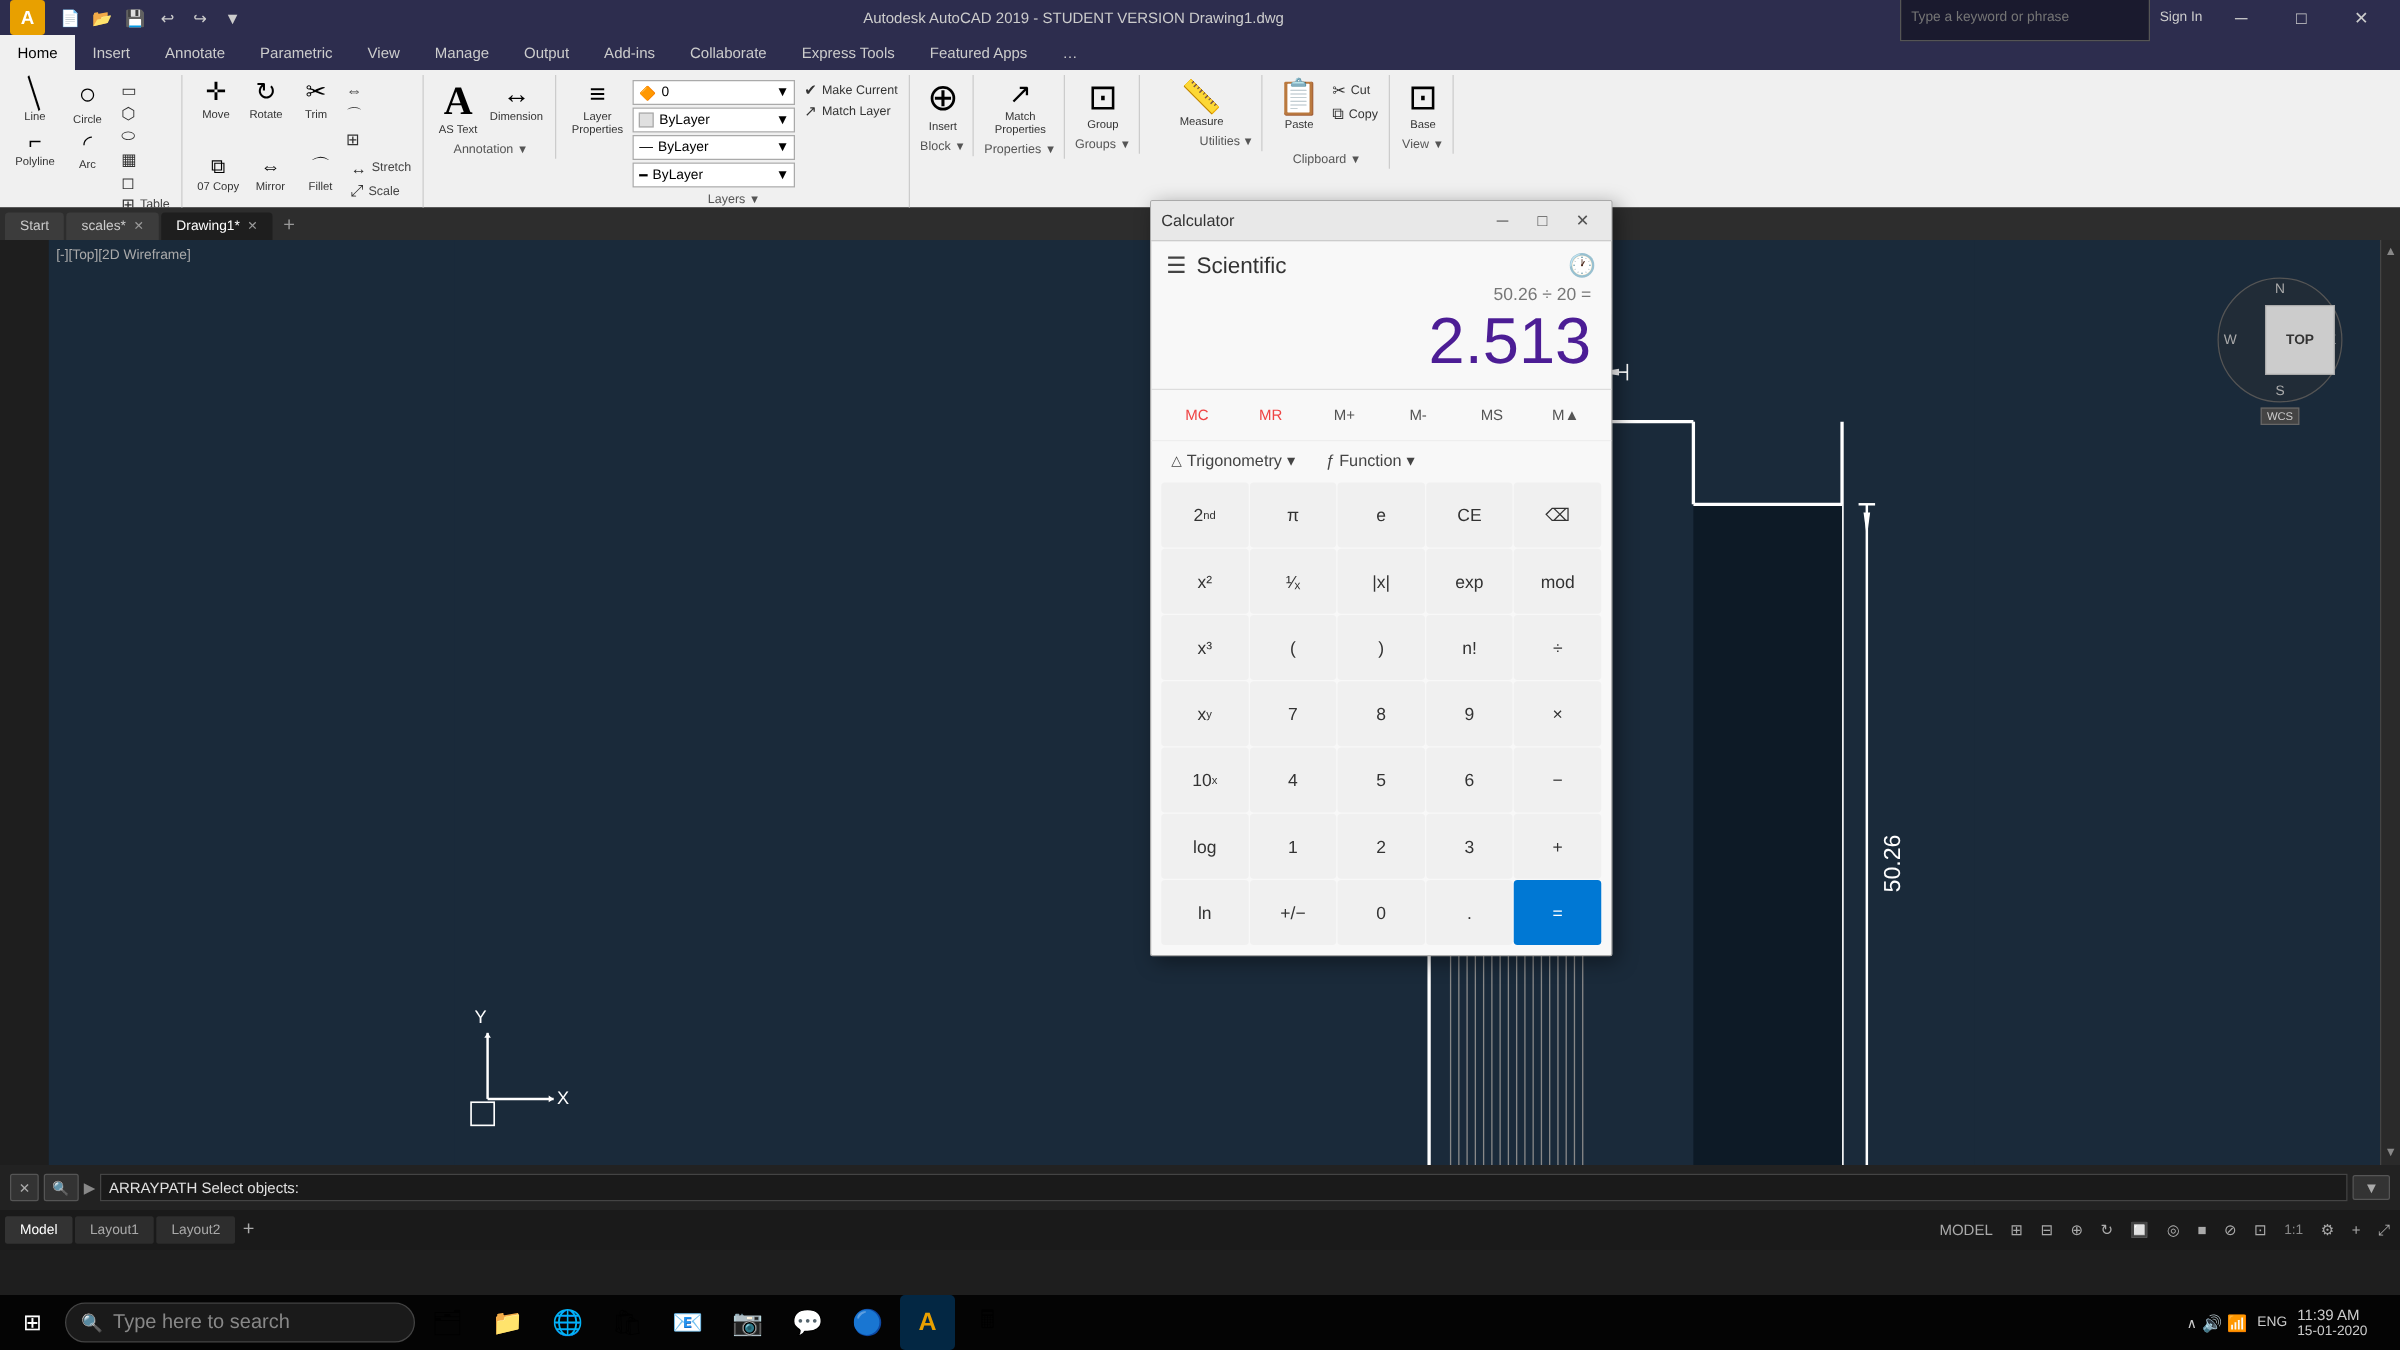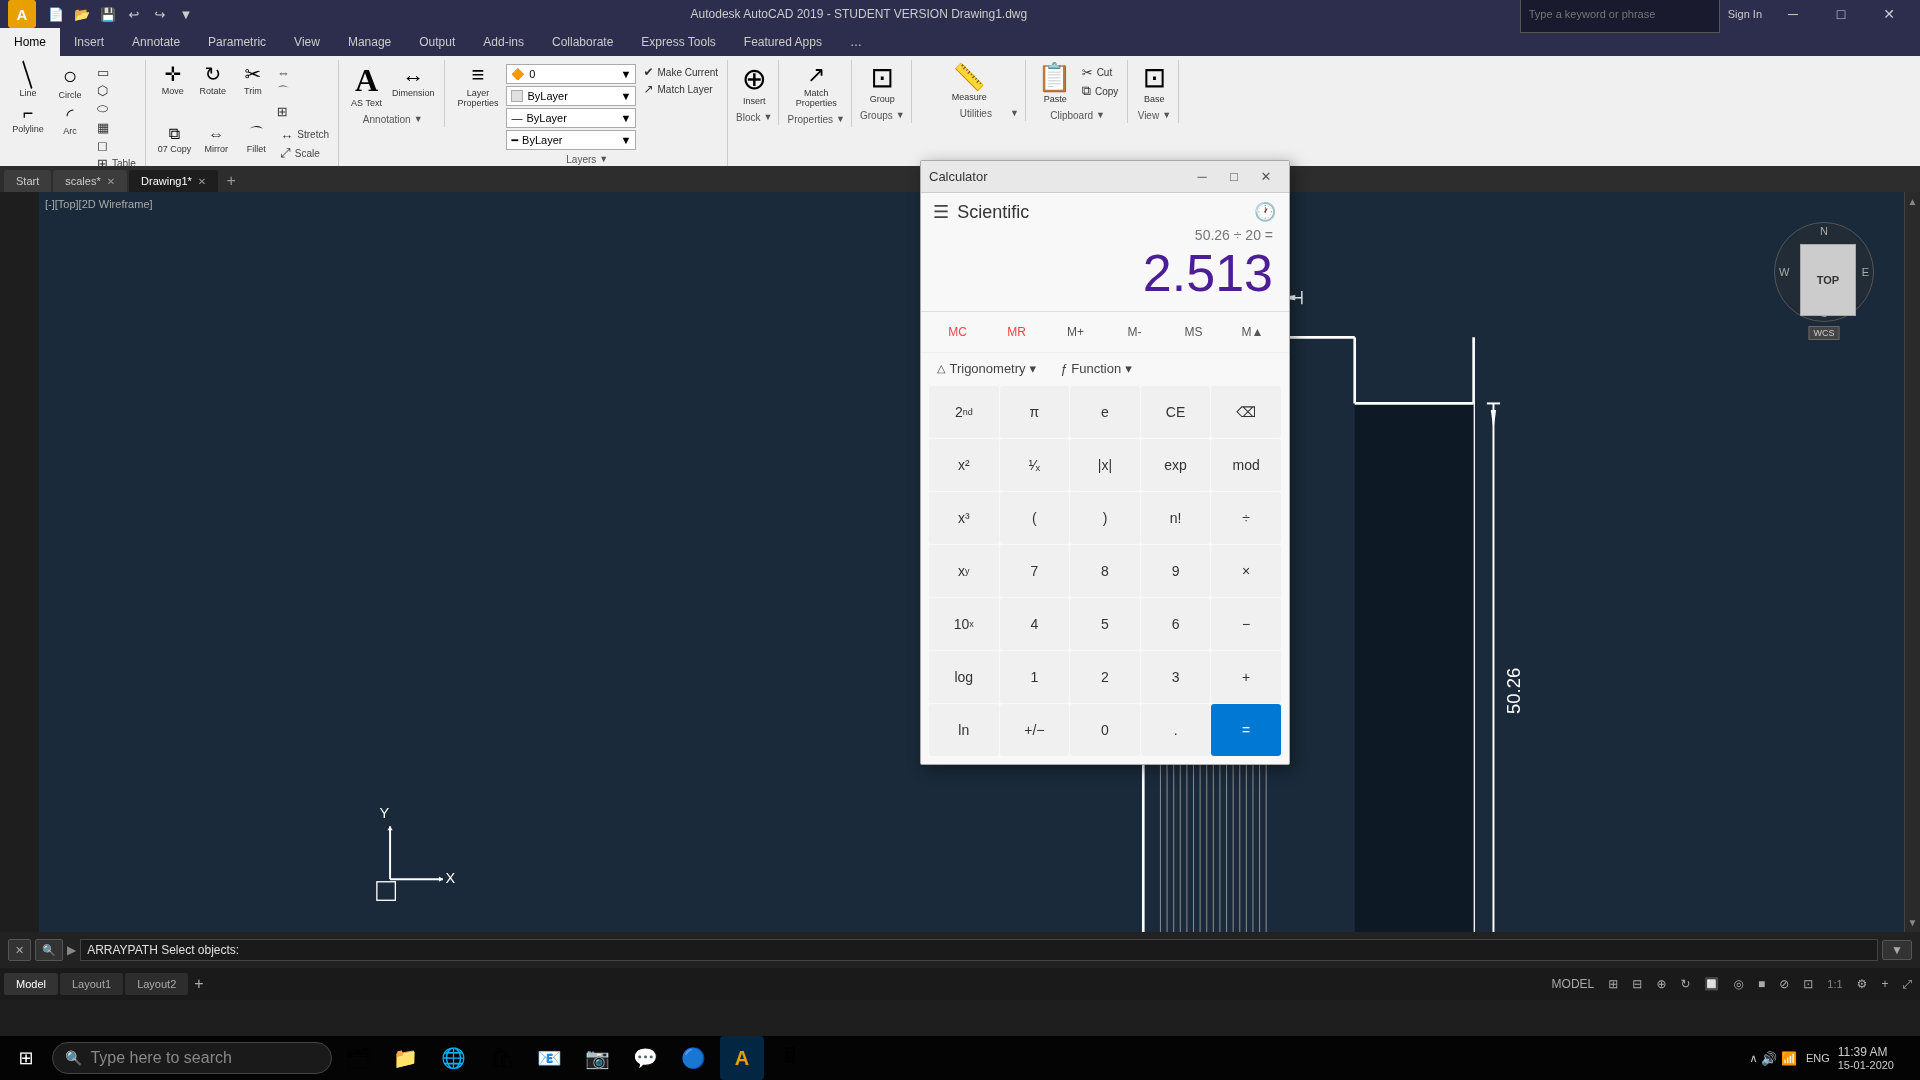--- a/index.html
+++ b/index.html
@@ -372,21 +372,21 @@
     </div>
   </div>
 
   <div class="ribbon-group">
     <div class="ribbon-tools">
       <div class="ribbon-tool">
         <span class="tool-icon" style="font-size:26px;">📏</span>
         <span class="tool-label">Measure</span>
       </div>
     </div>
-    <div style="display:flex;align-items:center;gap:18px;margin-top:2px;padding-left:40px;">
+    <div style="display:flex;align-items:center;gap:2px;margin-top:2px;padding-left:40px;">
       <span class="ribbon-group-label">Utilities</span>
       <button style="background:transparent;border:none;font-size:9px;cursor:pointer;color:#555;">▼</button>
     </div>
   </div>
 
   <div class="ribbon-group">
     <div class="ribbon-tools">
       <div class="ribbon-tool">
         <span class="tool-icon" style="font-size:28px;">📋</span>
         <span class="tool-label">Paste</span>
@@ -395,21 +395,21 @@
         <div class="ribbon-tool-small">
             <span class="ts-icon">✂</span>
             <span style="font-size:10px;">Cut</span>
           </div>
         <div class="ribbon-tool-small">
             <span class="ts-icon">⧉</span>
             <span style="font-size:10px;">Copy</span>
           </div>
       </div>
     </div>
-    <div style="display:flex;align-items:center;gap:3px;margin-top:2px;">
+    <div style="display:flex;align-items:center;gap:3px;margin-top:14px;">
       <span class="ribbon-group-label">Clipboard</span>
       <button style="background:transparent;border:none;font-size:9px;cursor:pointer;color:#555;">▼</button>
     </div>
   </div>
 
   <div class="ribbon-group">
     <div class="ribbon-tools">
       <div class="ribbon-tool">
         <span class="tool-icon" style="font-size:28px;">⊡</span>
         <span class="tool-label">Base</span>
@@ -543,21 +543,21 @@
       <div id="compass" style="position:absolute;top:30px;right:30px;width:100px;height:100px;">
         <div style="position:relative;width:100px;height:100px;">
 
           <div style="position:absolute;top:0;left:0;width:100px;height:100px;border-radius:50%;border:1px solid #555;background:rgba(50,50,50,0.3);">
             <span style="position:absolute;top:2px;left:50%;transform:translateX(-50%);color:#aaa;font-size:11px;">N</span>
             <span style="position:absolute;bottom:2px;left:50%;transform:translateX(-50%);color:#aaa;font-size:11px;">S</span>
             <span style="position:absolute;right:4px;top:50%;transform:translateY(-50%);color:#aaa;font-size:11px;">E</span>
             <span style="position:absolute;left:4px;top:50%;transform:translateY(-50%);color:#aaa;font-size:11px;">W</span>
           </div>
 
-          <div style="position:absolute;top:22px;left:26px;width:56px;height:72px;background:#ccc;border:1px solid #aaa;display:flex;align-items:center;justify-content:center;cursor:pointer;font-size:11px;font-weight:bold;color:#333;">TOP</div>
+          <div style="position:absolute;top:22px;left:38px;width:56px;height:56px;background:#ccc;border:1px solid #aaa;display:flex;align-items:center;justify-content:center;cursor:pointer;font-size:11px;font-weight:bold;color:#333;">TOP</div>
 
           <div style="position:absolute;bottom:-18px;left:50%;transform:translateX(-50%);background:#444;color:#ccc;font-size:9px;padding:1px 4px;border:1px solid #666;">WCS</div>
         </div>
       </div>
 
     </div>
 
     <div id="sidebar-scroll">
       <div class="scroll-arrow">▲</div>
       <div style="flex:1;background:#333;margin:2px;border-radius:2px;"></div>

